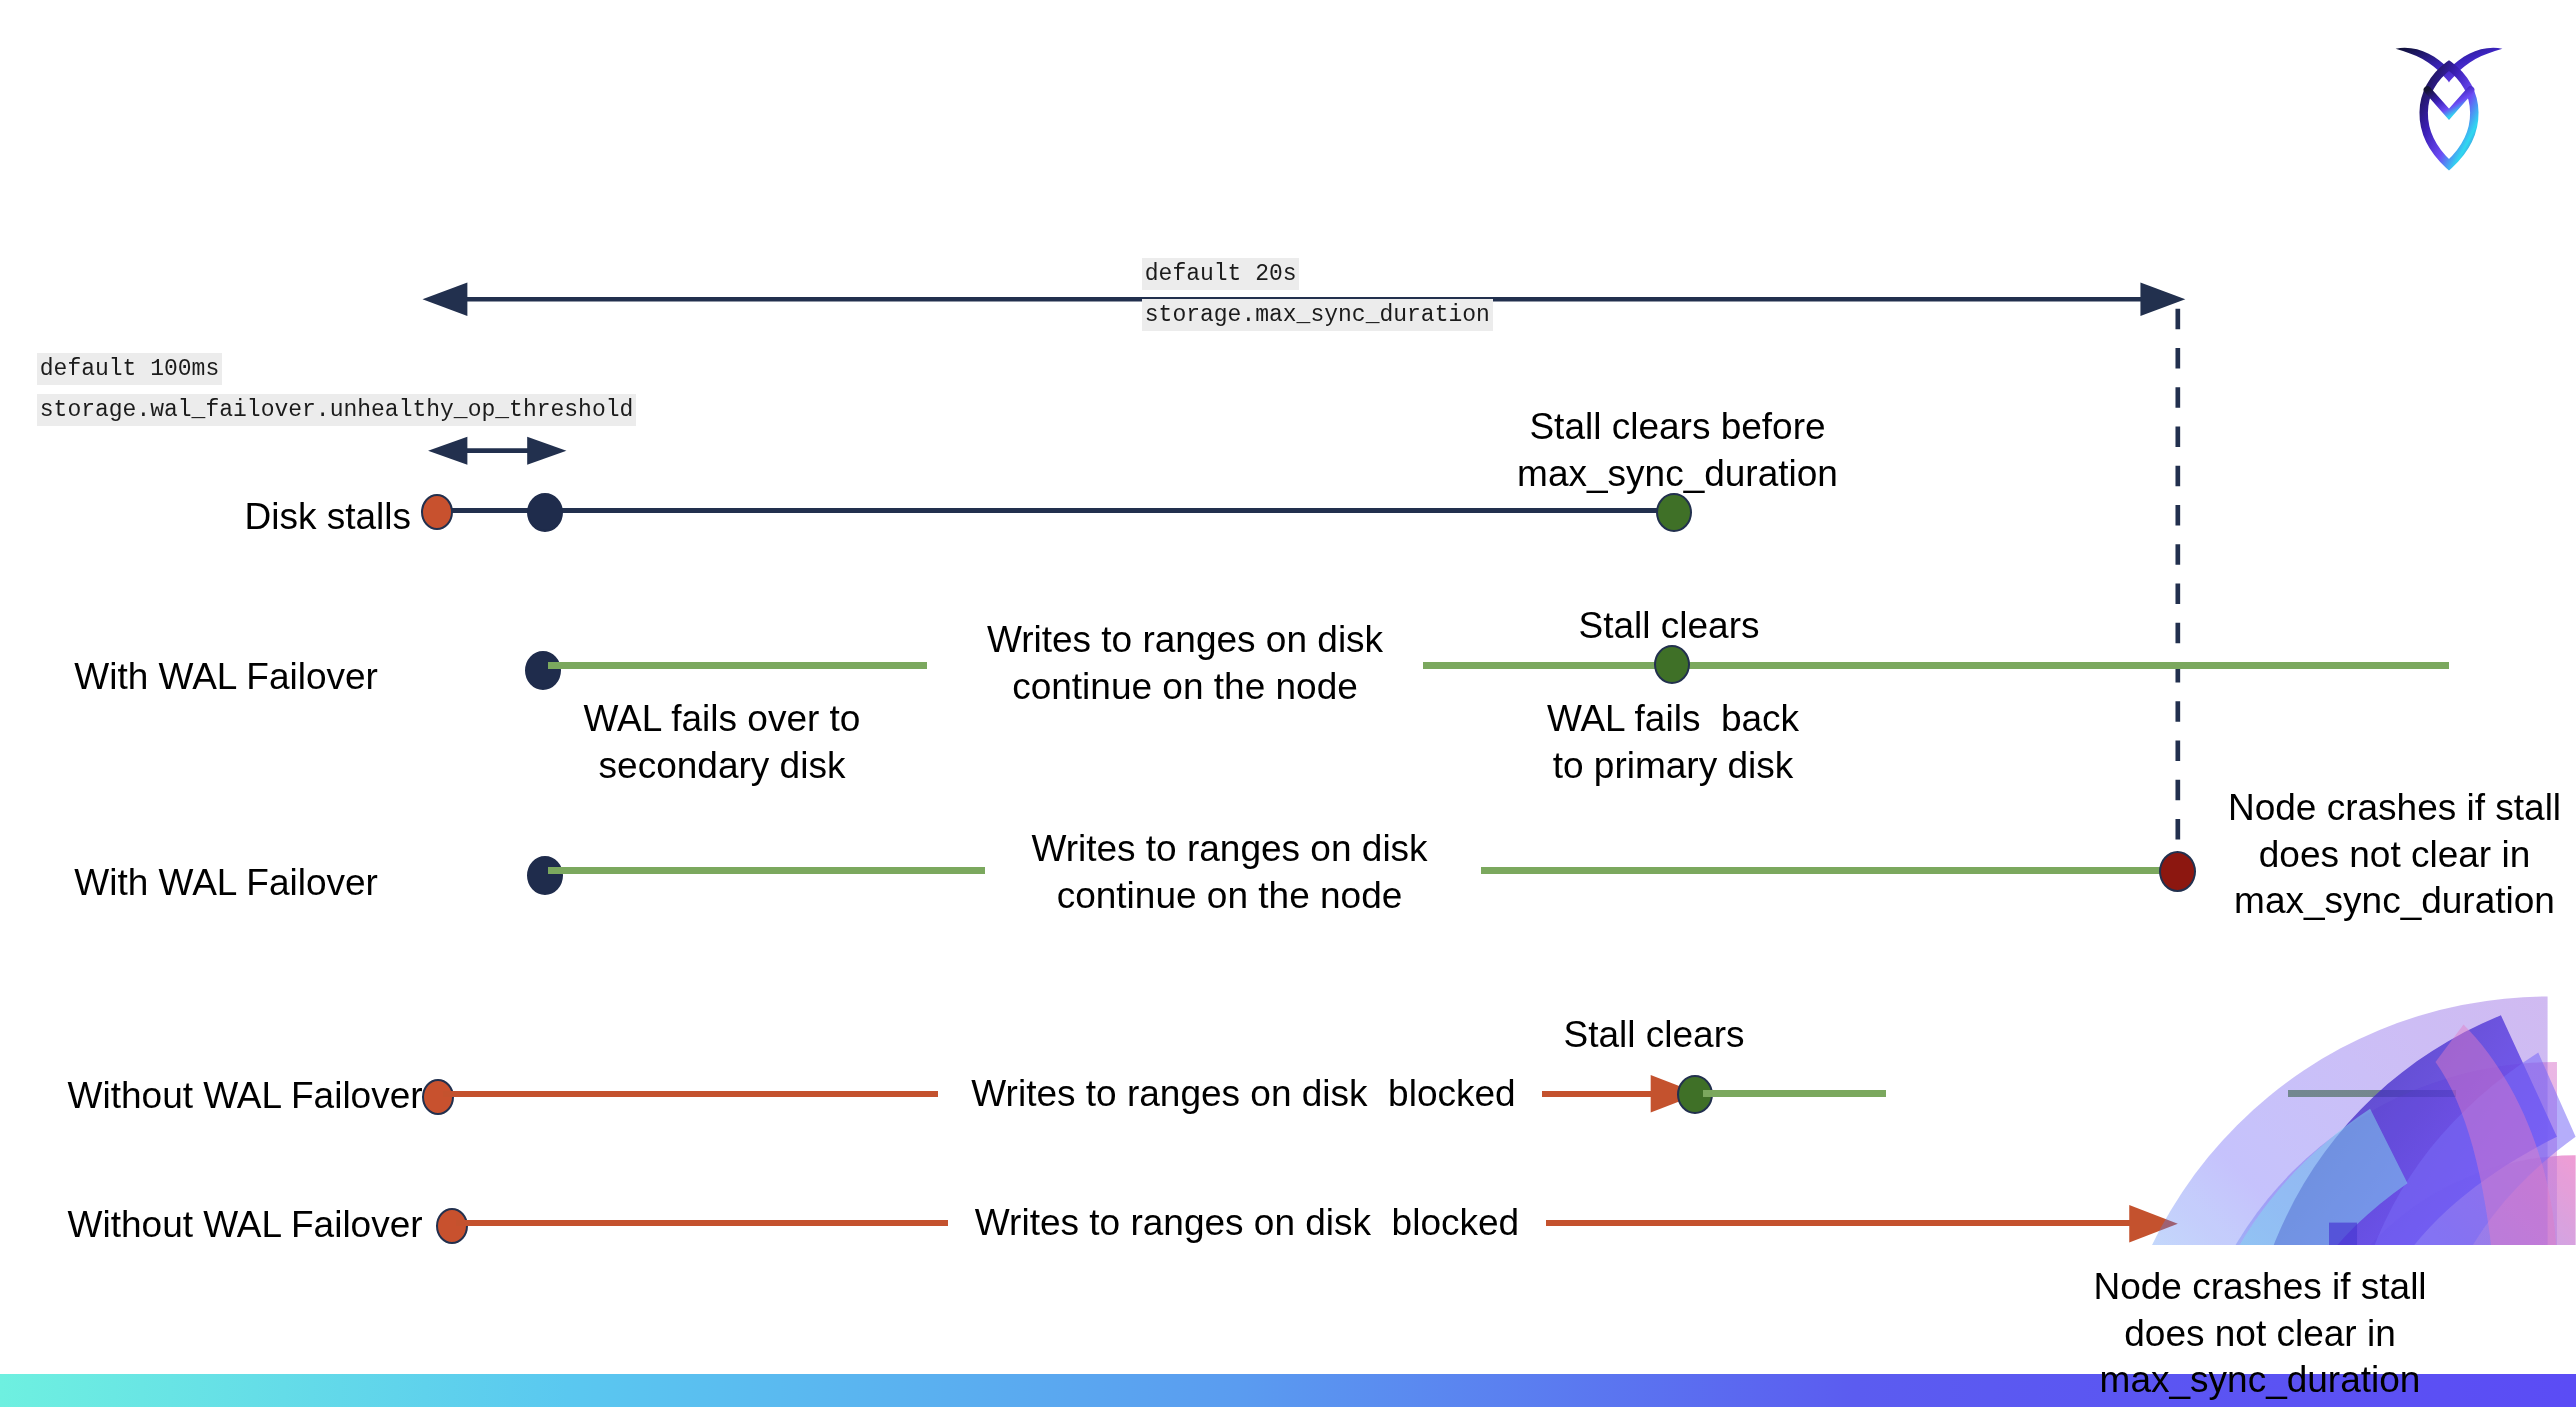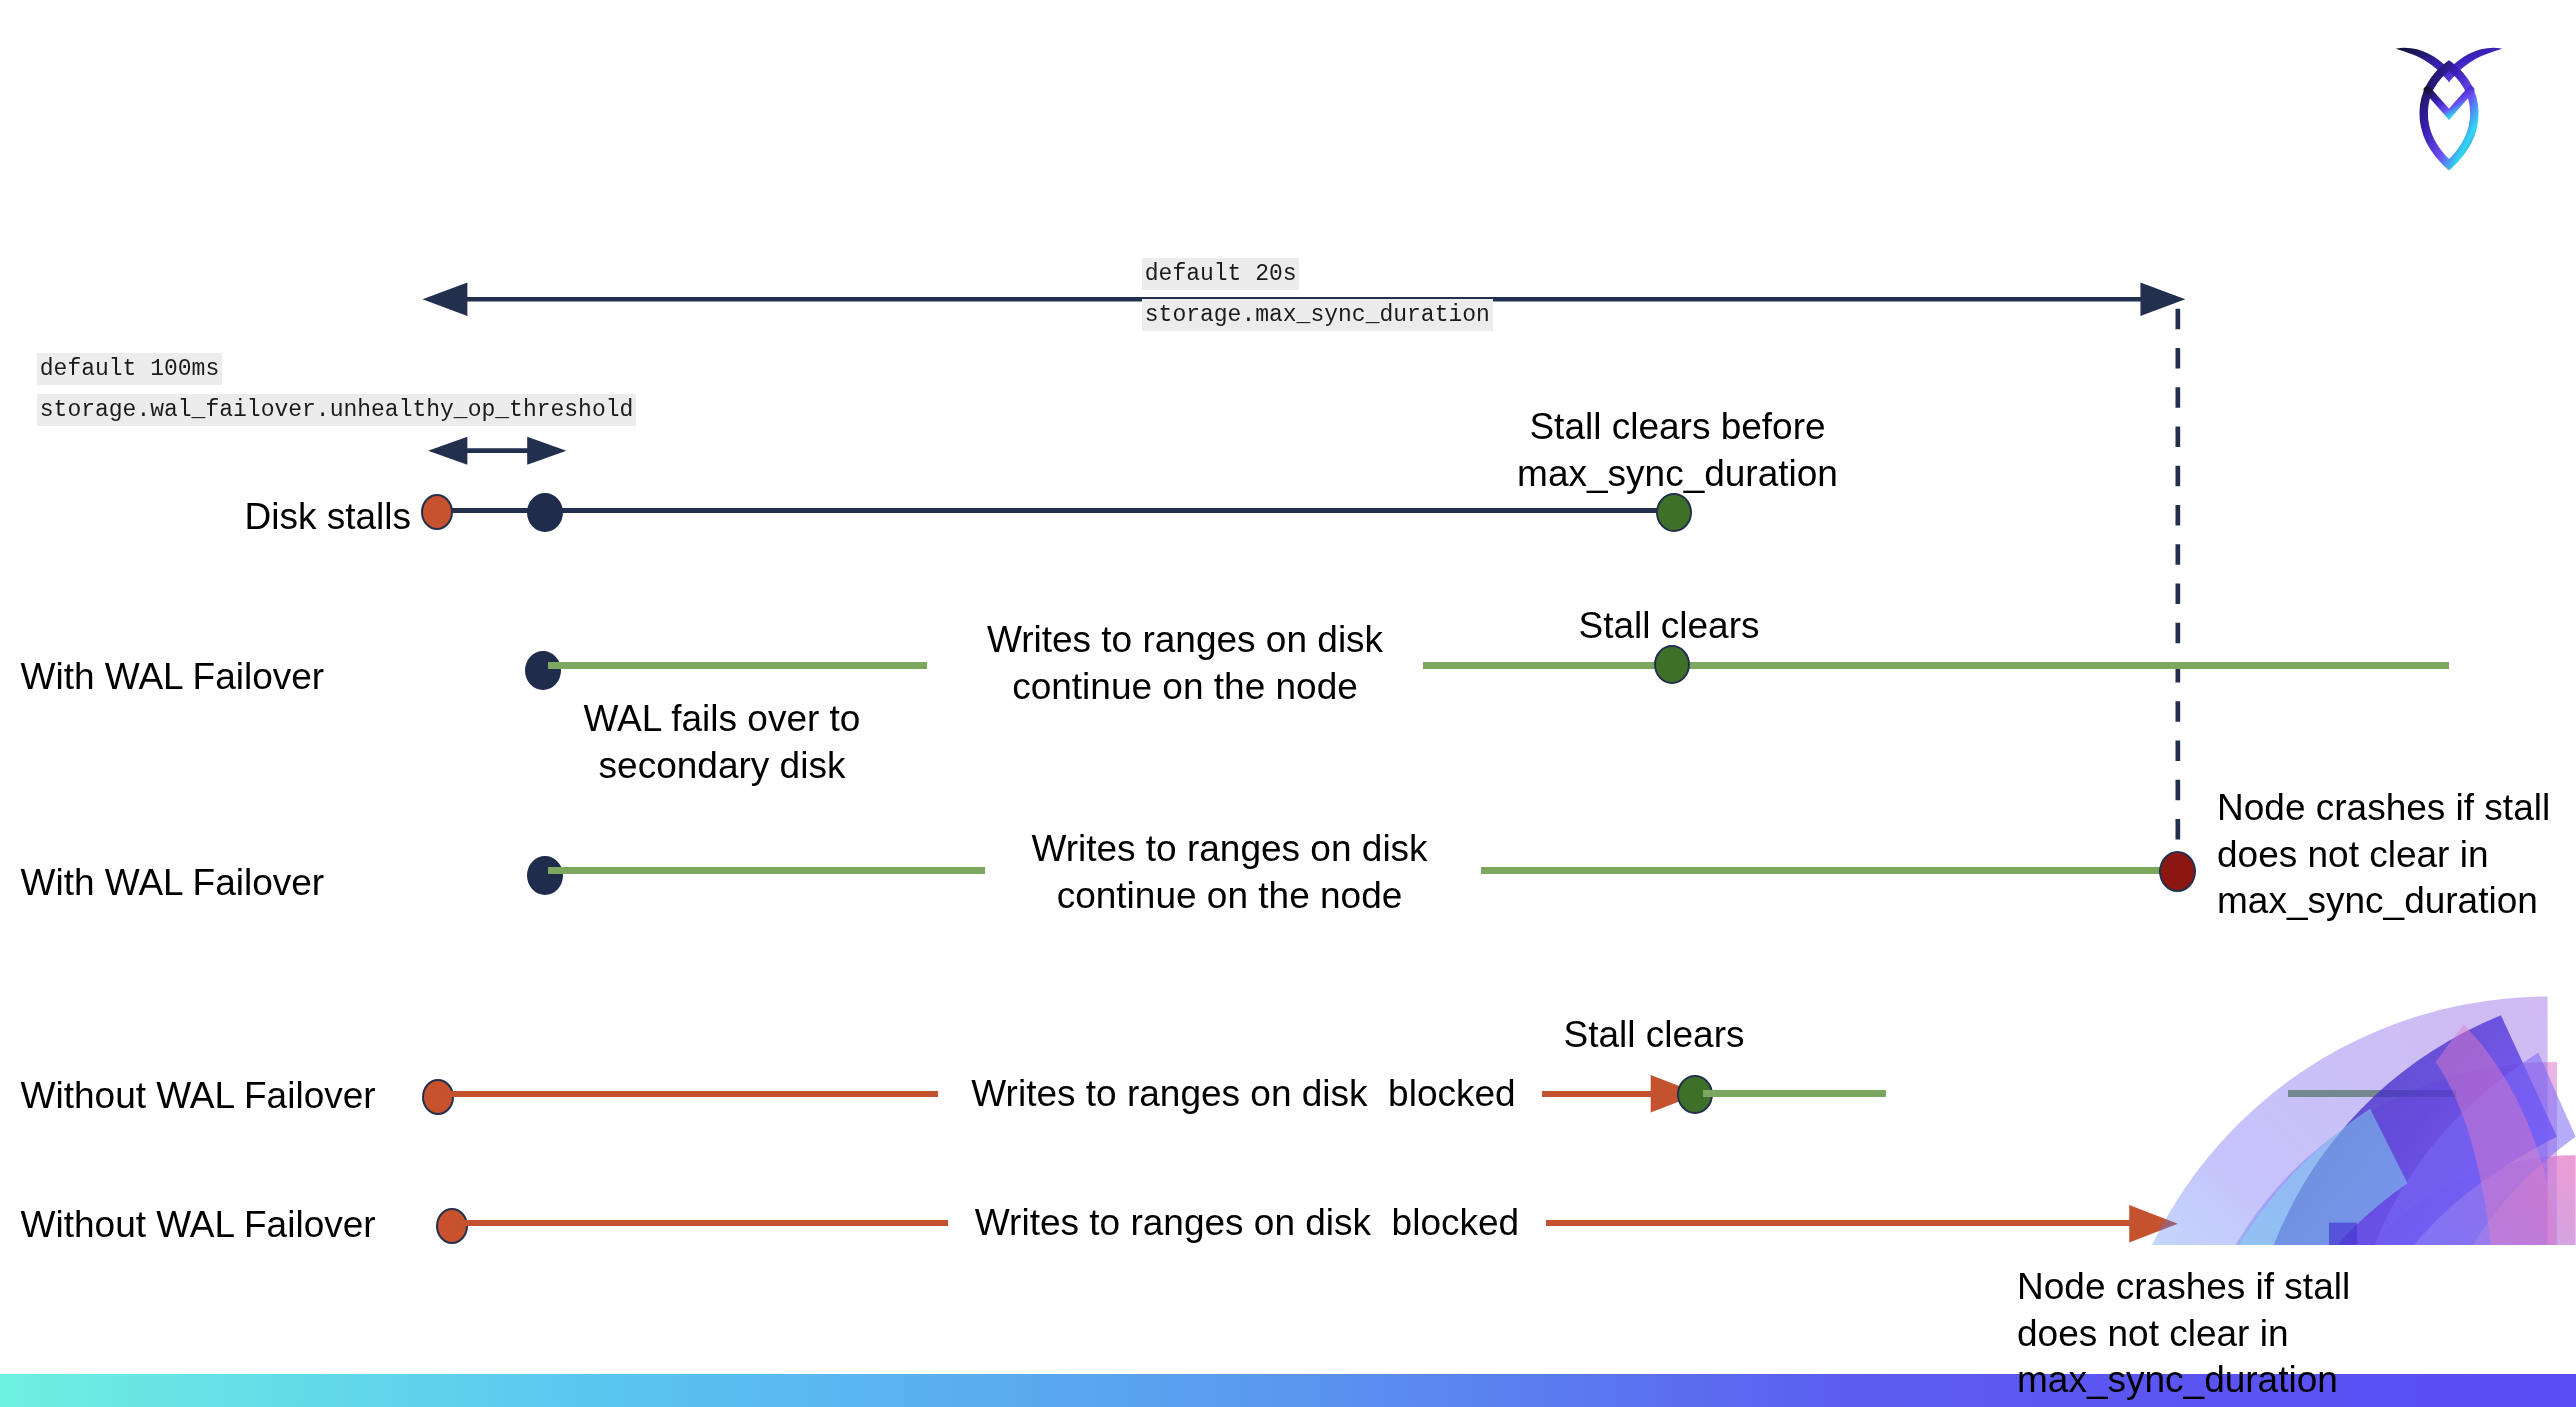--- a/index.html
+++ b/index.html
@@ -29,21 +29,21 @@
     font-size:23px;color:#1b1b1b;
     background:#ececec;
     line-height:1.33;
     white-space:pre;
     padding:0.9px 2.8px;
   }
 
   
   .lbl{position:absolute;color:#000000;font-size:37px;line-height:1.26;white-space:pre;}
   .lbl.c{text-align:center;}
-  .lbl.l{text-align:left;}
+  .lbl.l{text-align:center;}
   .lbl.r{text-align:right;}
 
   
   .seg{position:absolute;height:5.6px;border-radius:0;}
   .seg.navy{background:#22304e;height:4.7px;}
   .seg.green{background:#7ba85e;height:6.5px;}
   .seg.red{background:#c4522e;height:5.6px;}
 
   
   .dot{position:absolute;border-radius:50%;border:2.8px solid #22304e;box-sizing:border-box;}
@@ -132,20 +132,22 @@
   <div class="lbl l" style="left:20.6px;top:654px;width:411px;">With WAL Failover</div>
   <div class="dot navy" style="left:525px;top:651px;width:36px;height:39px;"></div>
   <div class="seg green" style="left:548px;top:662px;width:379px;"></div>
   <div class="seg green" style="left:1423px;top:662px;width:1026px;"></div>
   <div class="dot green" style="left:1654px;top:645px;width:36px;height:39px;"></div>
   <div class="lbl c" style="left:942px;top:617px;width:486px;">Writes to ranges on disk
 continue on the node</div>
   <div class="lbl c" style="left:1529px;top:603px;width:280px;">Stall clears</div>
   <div class="lbl c" style="left:451px;top:696px;width:542px;">WAL fails over to
 secondary disk</div>
+  <div class="lbl c" style="left:1486px;top:696px;width:374px;">WAL fails  back
+to primary disk</div>
 
   <div class="lbl l" style="left:20.6px;top:860px;width:411px;">With WAL Failover</div>
   <div class="dot navy" style="left:527px;top:856px;width:36px;height:39px;"></div>
   <div class="seg green" style="left:548px;top:867px;width:437px;"></div>
   <div class="seg green" style="left:1481px;top:867px;width:694px;"></div>
   <div class="dot darkred" style="left:2159px;top:851px;width:37px;height:41px;"></div>
   <div class="lbl c" style="left:996px;top:826px;width:467px;">Writes to ranges on disk
 continue on the node</div>
   <div class="lbl l" style="left:2217px;top:785px;width:355px;">Node crashes if stall
 does not clear in

